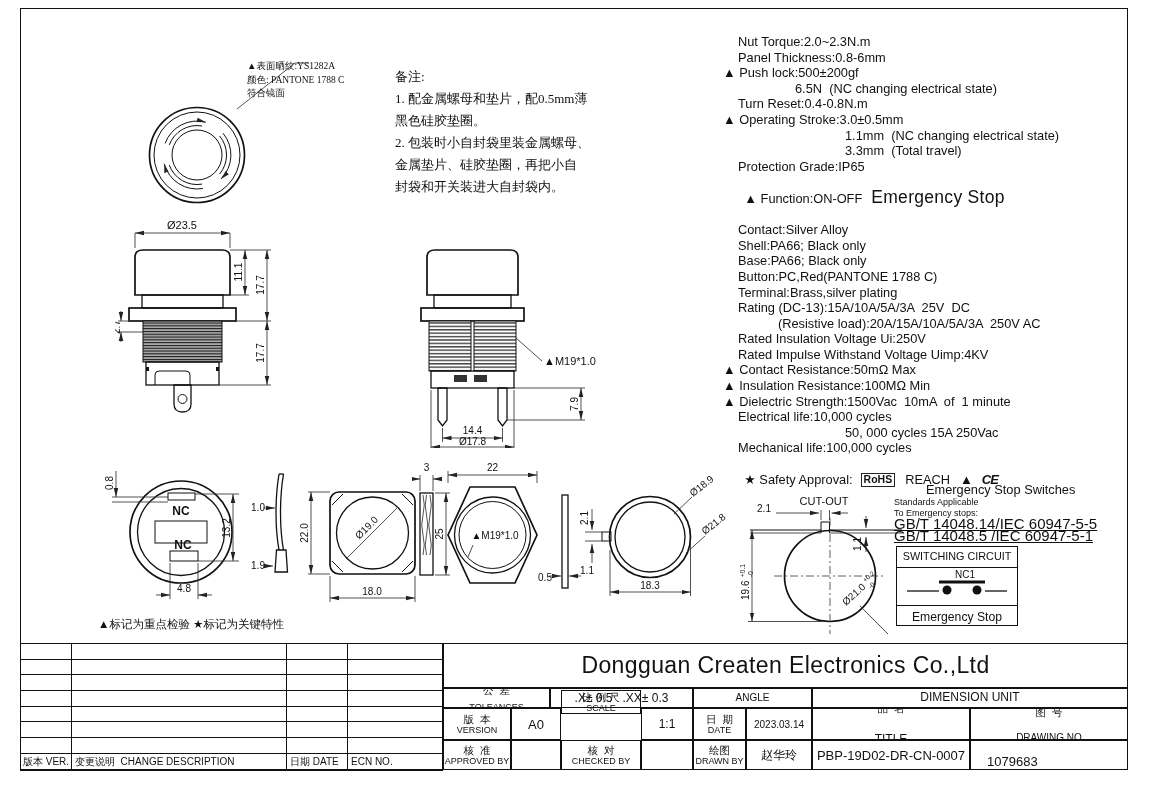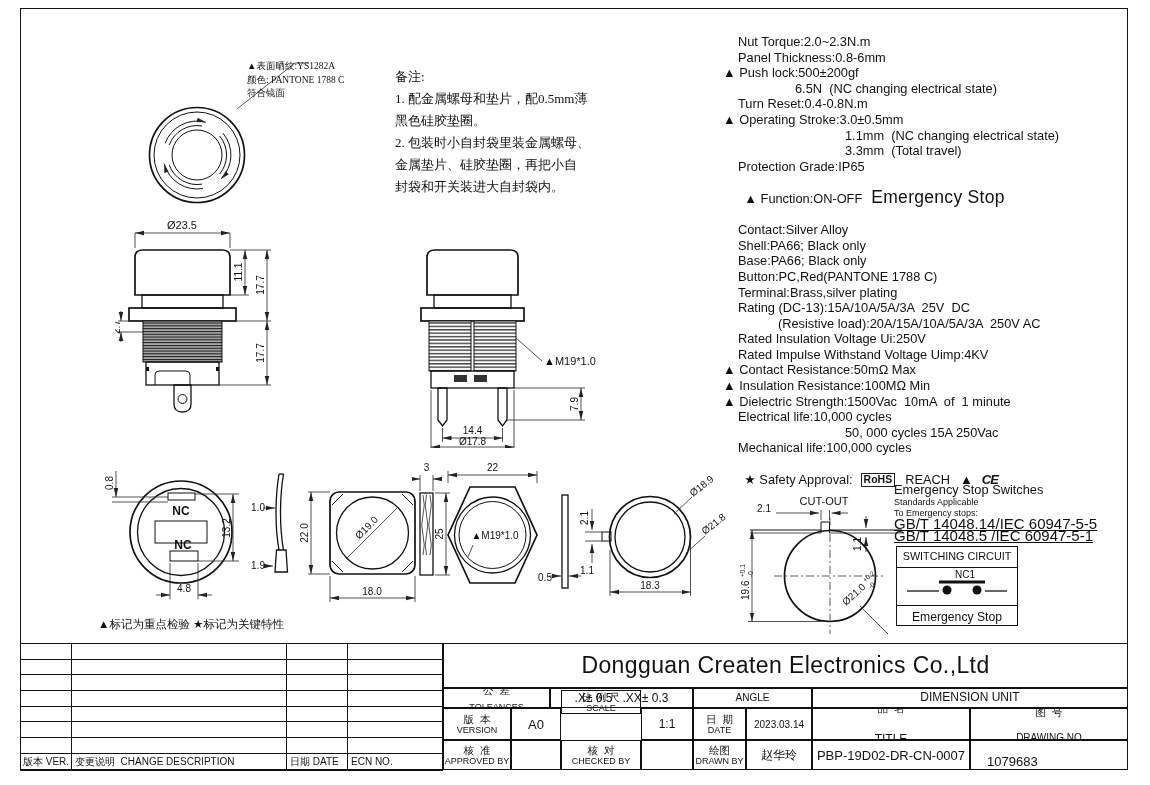--- a/index.html
+++ b/index.html
@@ -24,21 +24,21 @@
 
   
   #remarks{left:395px;top:66px;width:265px;font-size:13px;line-height:22px;
            font-family:"Liberation Serif","DejaVu Serif",serif;}
   #surfnote{left:247px;top:60px;width:150px;font-size:9.5px;line-height:13.5px;
             font-family:"Liberation Serif","DejaVu Serif",serif;}
   #footnote{left:98px;top:617px;font-size:11.5px;}
 
   
   #standards{left:894px;top:482px;width:220px;}
-  #standards .t{font-size:12.8px;line-height:15px;}
+  #standards .t{font-size:12.8px;line-height:15px;margin-left:32px;}
   #standards .s{font-size:9px;line-height:10.5px;}
   #standards .g{font-size:15px;line-height:12px;text-decoration:underline;}
   #circuit{left:896px;top:546px;width:122px;height:80px;border:1.5px solid #111;box-sizing:border-box;}
   #circuit .hd{height:20px;line-height:19px;text-align:center;font-size:10.8px;border-bottom:1.4px solid #111;}
   #circuit .ft{height:24px;line-height:23px;text-align:center;font-size:12.2px;border-top:1.2px solid #111;}
 
   
   #tb{left:443px;top:643px;width:685px;height:127px;}
   #tb .cell{position:absolute;border:1px solid #111;box-sizing:border-box;display:flex;
             flex-direction:column;justify-content:center;align-items:center;overflow:hidden;}

